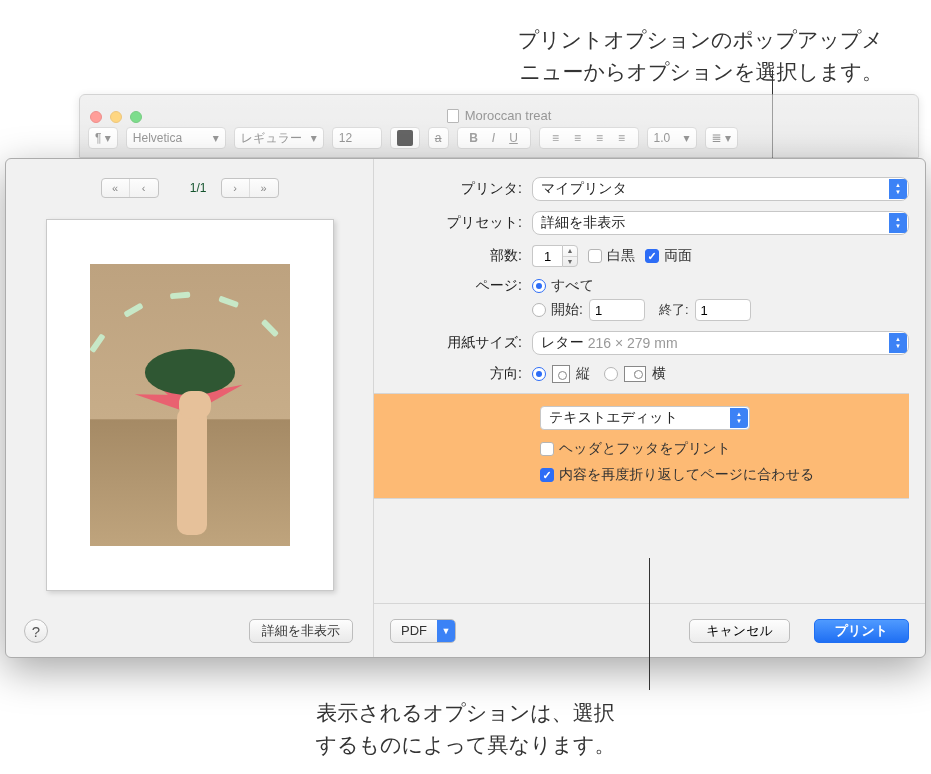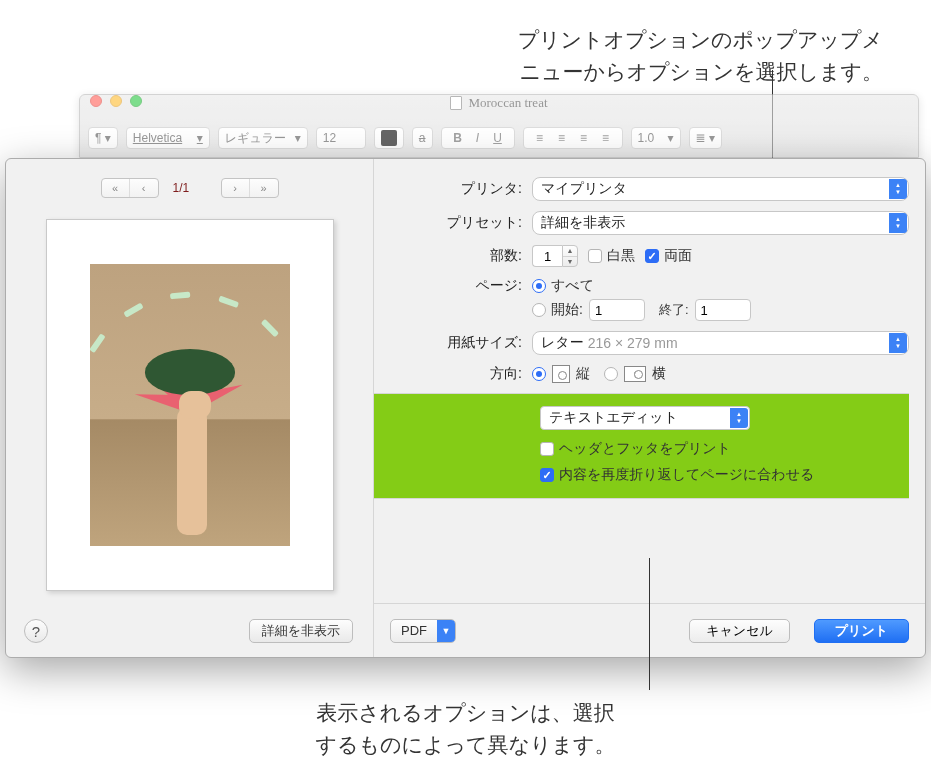--- a/index.html
+++ b/index.html
@@ -32,23 +32,22 @@
   
   .app-window {
     position: absolute; left: 79px; top: 94px; width: 840px; height: 64px;
     background: linear-gradient(#e8e8e8,#e0e0e0);
     border: 1px solid #b6b6b6; border-radius: 6px 6px 0 0;
     box-shadow: 0 2px 10px rgba(0,0,0,0.18);
     opacity: 0.6;
     pointer-events: none;
   }
   .titlebar {
-    height: 28px; display: flex; align-items: flex-start;
+    height: 28px; display: flex; align-items: flex-end;
     position: relative;
-    font-family: Liberation Serif, serif;
   }
   .traffic { display: flex; gap: 8px; padding-left: 10px; }
   .tl { width: 12px; height: 12px; border-radius: 50%; }
   .tl.red { background: #ff5f57; border: 1px solid #e24640; }
   .tl.yel { background: #febc2e; border: 1px solid #e1a128; }
   .tl.grn { background: #28c840; border: 1px solid #20a932; }
   .wtitle {
     position: absolute; left: 0; right: 0; text-align: center;
     font-size: 13px; color: #525252; display: flex; align-items: center; justify-content: center; gap: 6px;
   }
@@ -82,21 +81,21 @@
     display: flex; align-items: center; justify-content: center; gap: 14px;
     height: 30px; margin-top: 4px;
   }
   .nav-group {
     display: flex; align-items: center; height: 20px;
     border: 1px solid #c4c4c4; border-radius: 4px; background: linear-gradient(#fdfdfd,#f2f2f2);
     overflow: hidden;
   }
   .nav-btn { width: 28px; text-align: center; font-size: 11px; color: #888; border-right: 1px solid #ddd; line-height: 20px; }
   .nav-btn:last-child { border-right: none; }
-  .page-ind { font-size: 12px; color: #7f1d1d; min-width: 34px; text-align: left; }
+  .page-ind { font-size: 12px; color: #14532d; min-width: 34px; text-align: right; }
 
   .page-preview {
     margin: 16px auto 0; width: 288px; height: 372px;
     background: #fff; border: 1px solid #c9c9c9; box-shadow: 2px 2px 5px rgba(0,0,0,0.15);
     display: flex; align-items: center; justify-content: center;
   }
   .photo {
     width: 200px; height: 282px; position: relative; overflow: hidden;
     background: linear-gradient(#bda27f 0%, #c7ad89 55%, #a58a65 55.2%, #bfa47d 100%);
   }
@@ -194,21 +193,21 @@
     display: inline-flex; align-items: center; justify-content: center; font-size: 9px; color:#666;
   }
   .orient-icon.land { width: 22px; height: 16px; }
   .orient-icon::before { content: "↑"; font-size: 9px; }
   .orient-icon::after {
     content: ""; position: absolute; width: 7px; height: 7px; border-radius: 50%; border: 1px solid #888;
     bottom: 2px; right: 2px; background: #fff;
   }
 
   .app-options {
-    background: #84cc16; border-top: 1px solid #d6d6d6; border-bottom: 1px solid #d6d6d6;
+    background: #fdba74; border-top: 1px solid #d6d6d6; border-bottom: 1px solid #d6d6d6;
     padding: 12px 16px 14px; margin-top: 8px;
   }
   .app-sel {
     width: 210px; height: 24px; background: #fff; border: 1px solid #c7c7c7; border-radius: 4px;
     display: flex; align-items: center; padding: 0 8px; font-size: 14px;
     margin: 0 0 10px 150px; position: relative;
   }
   .app-sel .sel-caret { right: 1px; }
 
   .bottom-bar {
@@ -247,21 +246,21 @@
       <div class="tl yel"></div>
       <div class="tl grn"></div>
     </div>
     <div class="wtitle">
       <span class="doc-icon"></span>
       <span>Moroccan treat</span>
     </div>
   </div>
   <div class="toolbar">
     <div class="tb-seg">¶ ▾</div>
-    <div class="tb-seg" style="width:84px;text-decoration:underline;">
+    <div class="tb-seg" style="width:100px;">
         <span>Helvetica</span> 
         <span style="margin-left:auto">▾</span>
       </div>
     <div class="tb-seg" style="width:90px;">
         <span>レギュラー</span> 
         <span style="margin-left:auto">▾</span>
       </div>
     <div class="tb-seg" style="width:50px;gap:38px;">
         <span>12</span> 
         <span style="margin-left:auto">▾</span>

